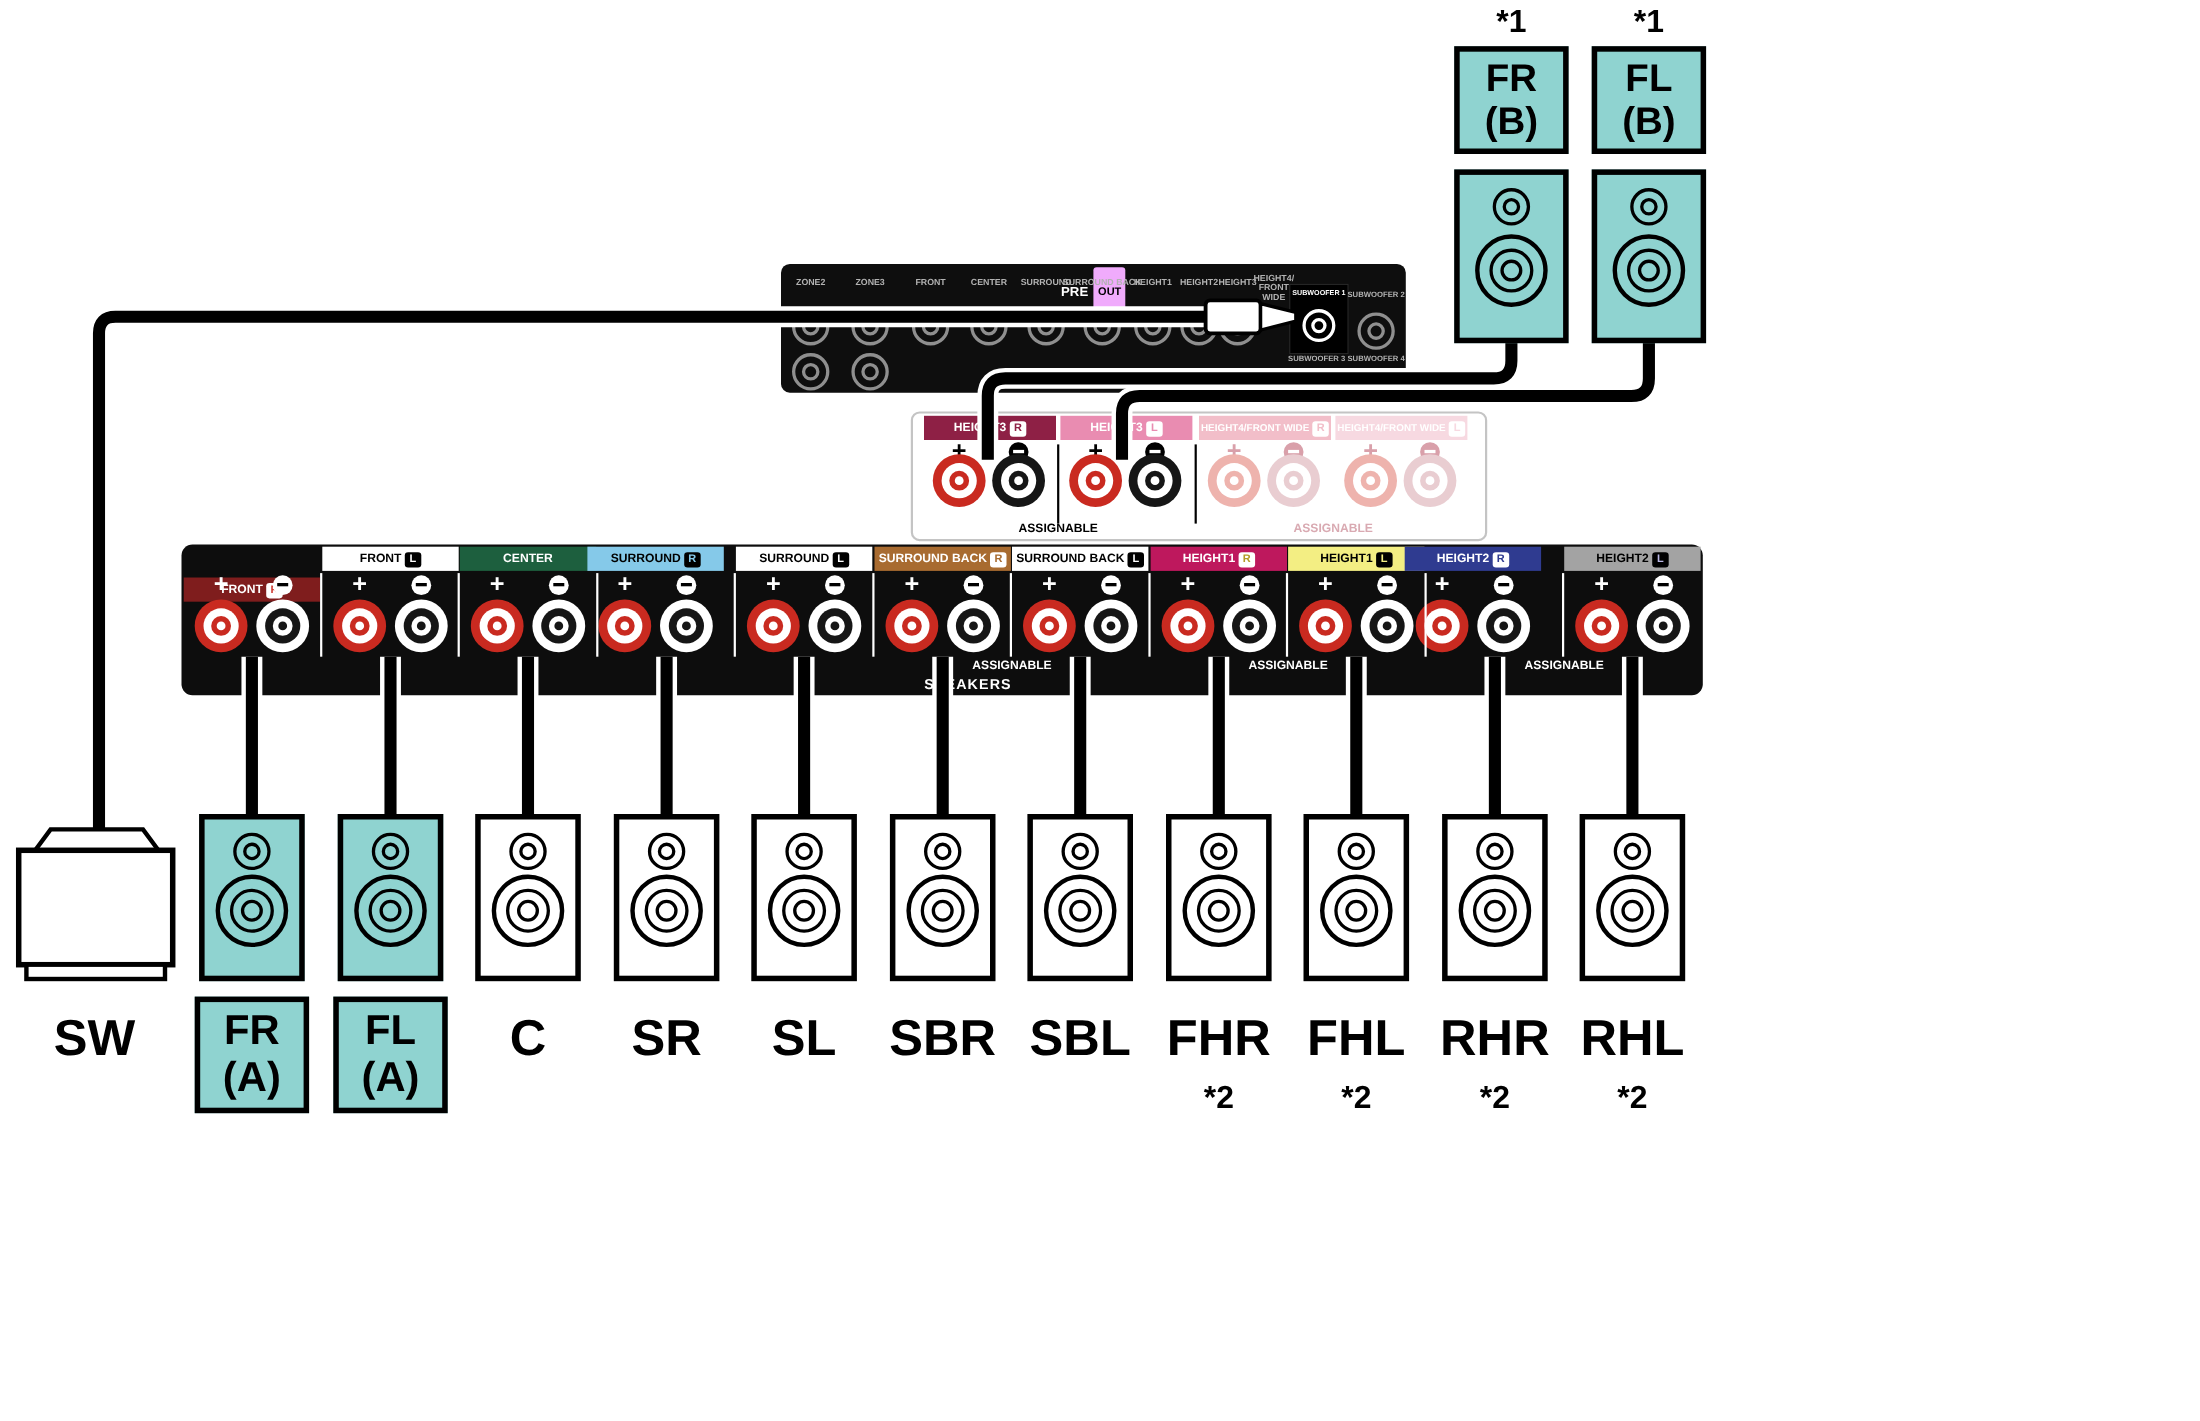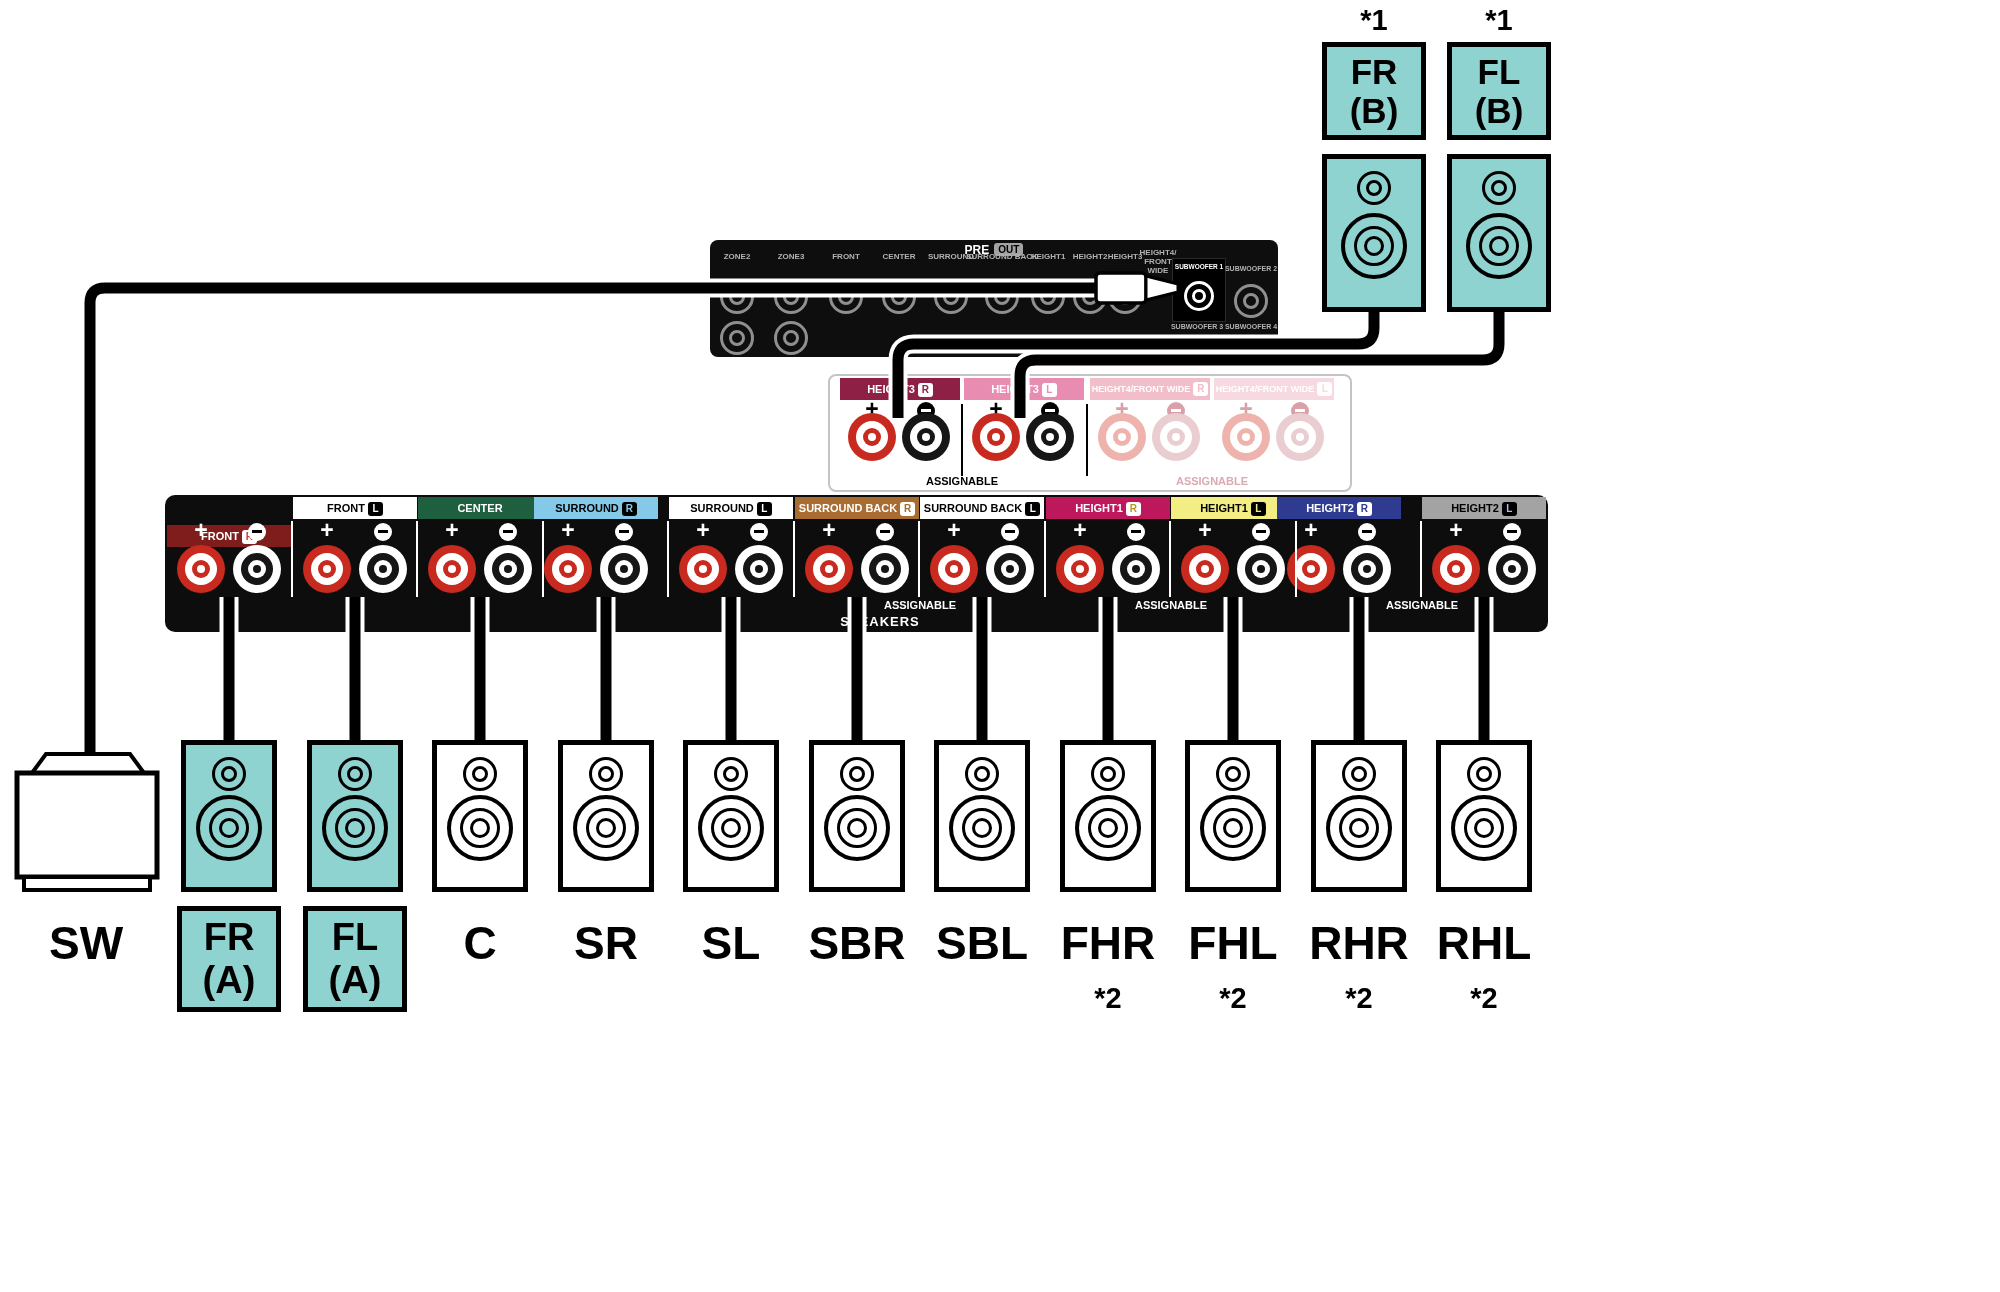--- a/index.html
+++ b/index.html
@@ -4,21 +4,21 @@
 <style>
   html,body{margin:0;padding:0;background:#fff;}
   #canvas{position:relative;width:2000px;height:1292px;background:#fff;overflow:hidden;
           font-family:"Liberation Sans", sans-serif;}
 
   
   .preout{position:absolute;left:710px;top:240px;width:568px;height:117px;background:#0e0e0e;
           border-radius:8px;overflow:hidden;z-index:10;}
   .preout-title{position:absolute;top:3px;left:0;right:0;text-align:center;font-size:12px;
           font-weight:bold;color:#fff;}
-  .outbox{display:inline-block;background:#a3a3a3;color:#000;border-radius:3px;padding:0 4px;
+  .outbox{display:inline-block;background:#f0abfc;color:#000;border-radius:3px;padding:16px 4px;
           margin-left:5px;font-size:10px;height:13px;line-height:13px;vertical-align:1px;}
   .pcol{position:absolute;top:0;width:0;}
   .plabel{position:absolute;top:12px;left:50%;width:92px;margin-left:-46px;text-align:center;
           font-size:8px;font-weight:bold;color:#b2b2b2;line-height:9px;}
   .pcol.wrap .plabel{width:48px;margin-left:-24px;top:8px;}
   .jack{position:absolute;left:50%;margin-left:-17px;width:34px;height:34px;border-radius:50%;
           border:3px solid #8f8f8f;box-sizing:border-box;}
   .jack::after{content:"";position:absolute;inset:6px;border:3px solid #8f8f8f;border-radius:50%;}
   .sub1{position:absolute;left:462px;top:18px;width:52px;height:62px;background:#000;border:1px solid #2a2a2a;}
   .sub1 .plabel{color:#fff;font-size:6.5px;top:3px;width:52px;margin-left:-26px;}

